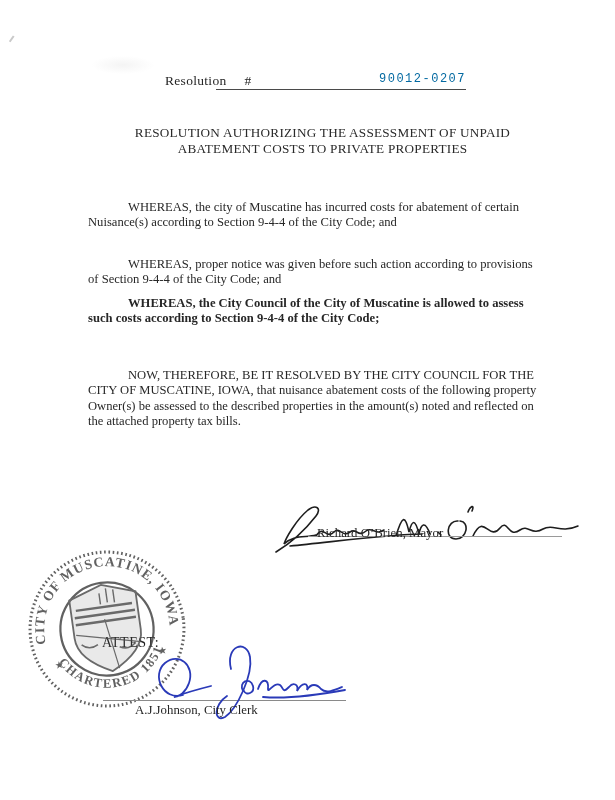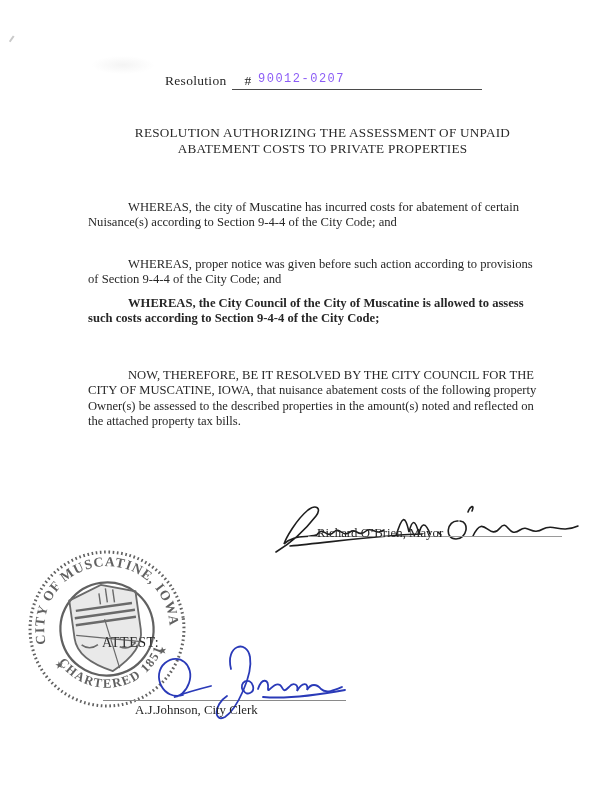--- a/index.html
+++ b/index.html
@@ -5,22 +5,22 @@
   html,body{margin:0;padding:0;background:#e8e8e8;}
   .page{position:relative;width:615px;height:800px;background:#ffffff;overflow:hidden;
         font-family:"Liberation Serif", serif;color:#262626;}
   .serif{font-family:"Liberation Serif", serif;}
   .mono{font-family:"Liberation Mono","DejaVu Sans Mono", monospace;}
   .abs{position:absolute;}
 
   
   .res-line{top:73px;left:165px;font-size:13.5px;letter-spacing:.3px;}
   .res-hash{margin-left:18px;}
-  .res-num-box{position:absolute;top:70px;left:232px;width:224px;border-bottom:1.4px solid #4a4a4a;
-               padding:2px 0 3px 26px;font-size:12px;letter-spacing:1.5px;color:#8b5cf6;}
+  .res-num-box{position:absolute;top:70px;left:216px;width:224px;border-bottom:1.4px solid #4a4a4a;
+               padding:2px 0 3px 26px;font-size:12px;letter-spacing:1.5px;color:#0369a1;text-align:right;}
 
   
   .title{top:125px;left:0;width:615px;text-align:center;font-size:13.2px;letter-spacing:.25px;line-height:16px;color:#2a2a2a;padding-left:15px;}
 
   
   .para{left:88px;width:452px;font-size:12.6px;line-height:15.4px;text-indent:40px;text-align:left;color:#272727;}
   .p1{top:200px;} .p2{top:257px;} .p3{top:296px;font-weight:bold;} .p4{top:368px;}
 
   
   .passed{top:463px;left:128px;font-size:13px;}

